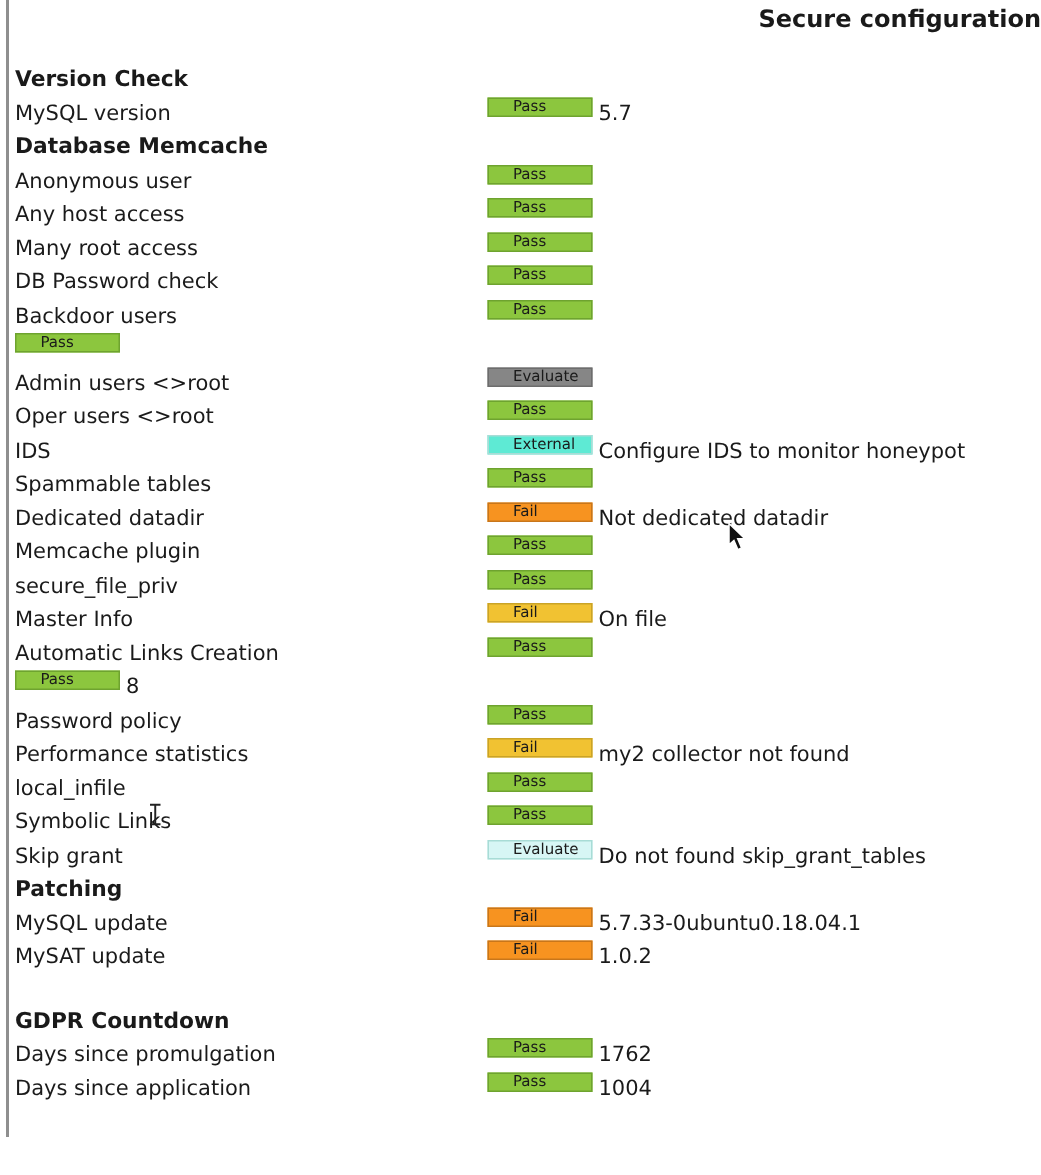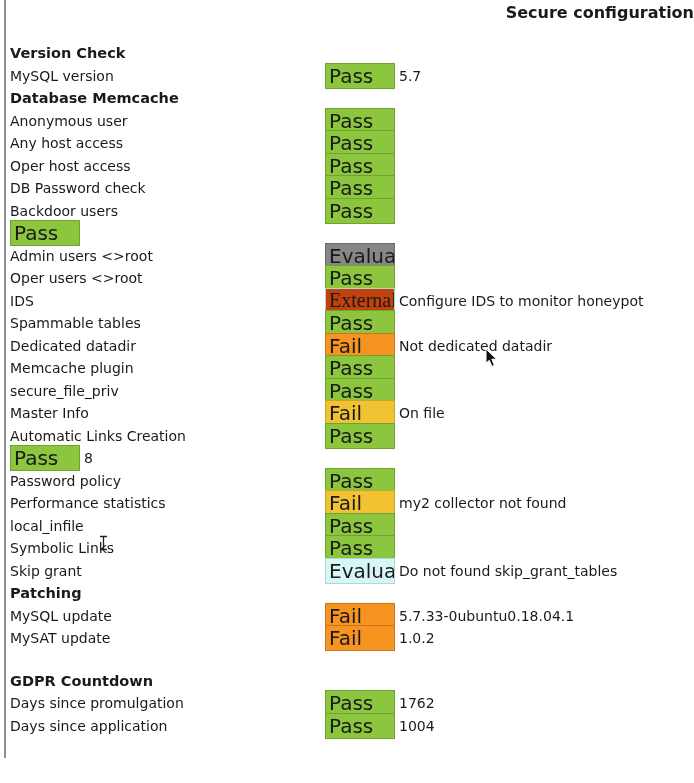--- a/index.html
+++ b/index.html
@@ -40,37 +40,37 @@
     font-size: 14.5px;
     font-weight: bold;
     margin: 0;
     height: 22.5px;
     line-height: 22.5px;
     white-space: nowrap;
   }
   .sec-gap { margin-top: 20px; }
   .row {
     display: flex;
-    align-items: center;
+    align-items: flex-start;
     height: 22.5px;
   }
   .check-label {
     flex: 0 0 315px;
     width: 315px;
     font-size: 14px;
     line-height: 22.5px;
     white-space: nowrap;
   }
   .badge {
     flex: 0 0 70px;
     width: 70px;
     box-sizing: border-box;
     border: 1px solid #666;
-    font-size: 20px;
-    padding-left: 3px;
+    font-size: 10px;
+    padding-left: 16px;
     display: flex;
     align-items: center;
     white-space: nowrap;
     overflow: hidden;
   }
   .value {
     margin-left: 4px;
     font-size: 14px;
     line-height: 22.5px;
     white-space: nowrap;
@@ -111,21 +111,21 @@
     <span class="value"></span>
   </div>
 
   <div class="row">
     <span class="check-label">Any host access</span>
     <span class="badge" style="background: rgb(140, 198, 62); border-color: rgb(110, 163, 47);">Pass</span>
     <span class="value"></span>
   </div>
 
   <div class="row">
-    <span class="check-label">Oper host access</span>
+    <span class="check-label">Many root access</span>
     <span class="badge" style="background: rgb(140, 198, 62); border-color: rgb(110, 163, 47);">Pass</span>
     <span class="value"></span>
   </div>
 
   <div class="row">
     <span class="check-label">DB Password check</span>
     <span class="badge" style="background: rgb(140, 198, 62); border-color: rgb(110, 163, 47);">Pass</span>
     <span class="value"></span>
   </div>
 
@@ -147,21 +147,21 @@
   </div>
 
   <div class="row">
     <span class="check-label">Oper users &lt;&gt;root</span>
     <span class="badge" style="background: rgb(140, 198, 62); border-color: rgb(110, 163, 47);">Pass</span>
     <span class="value"></span>
   </div>
 
   <div class="row">
     <span class="check-label">IDS</span>
-    <span class="badge" style="background: #c2410c; border-color: rgb(168, 220, 214); font-family: Liberation Serif, serif;">External</span>
+    <span class="badge" style="background: #5eead4; border-color: rgb(168, 220, 214);">External</span>
     <span class="value">Configure IDS to monitor honeypot</span>
   </div>
 
   <div class="row">
     <span class="check-label">Spammable tables</span>
     <span class="badge" style="background: rgb(140, 198, 62); border-color: rgb(110, 163, 47);">Pass</span>
     <span class="value"></span>
   </div>
 
   <div class="row">

